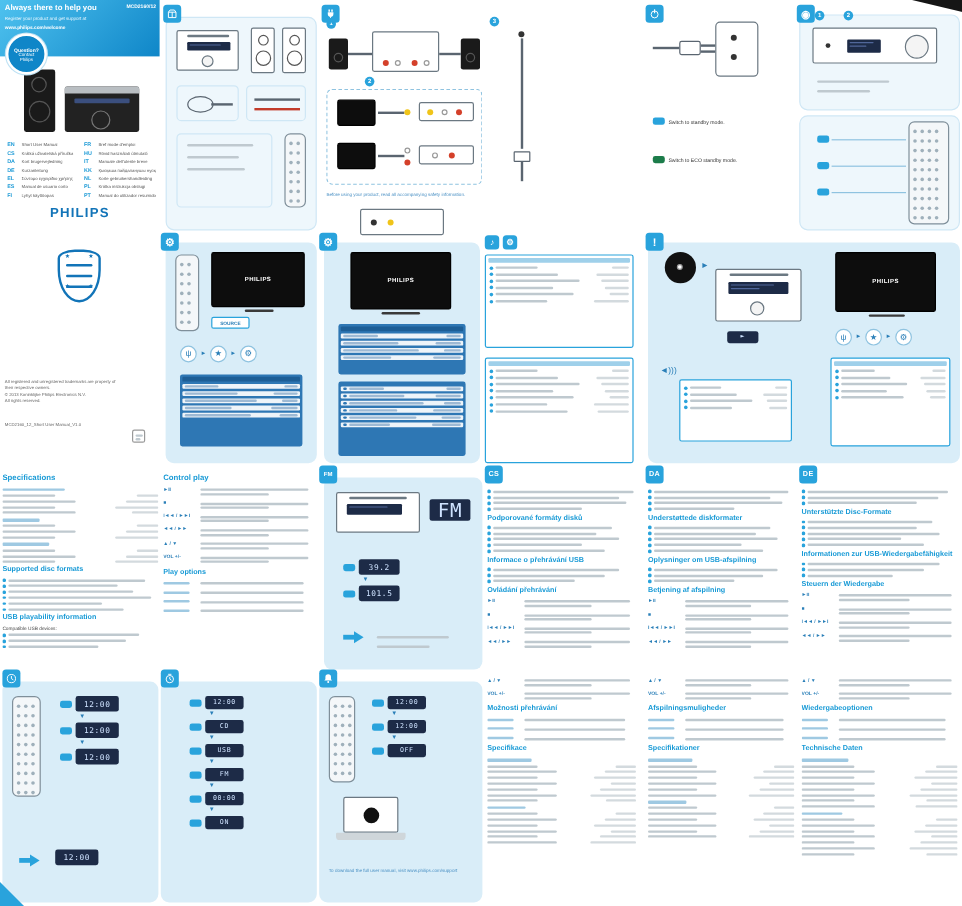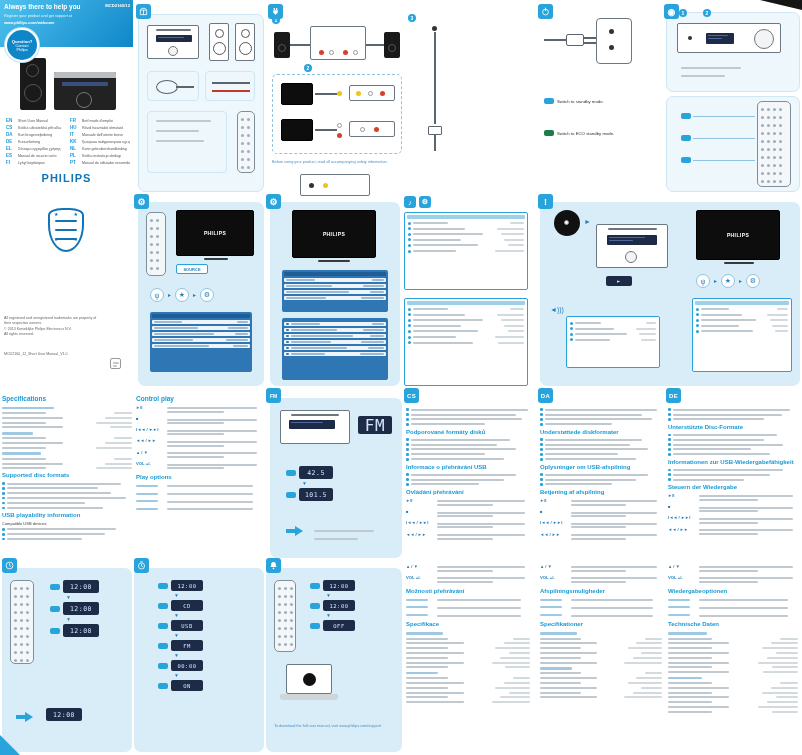--- a/index.html
+++ b/index.html
@@ -835,21 +835,21 @@
   <div class="unit" style="left:10px;top:12px;width:70px;height:34px">
     <span class="slot"></span>
     <span class="disp" style="left:8px;top:9px;width:46px;height:9px">
         <i style="width:32px"></i>
       </span>
   </div>
   <div class="chip lg" style="position:absolute;left:88px;top:18px;width:34px;height:18px">FM</div>
   <div class="abs" id="radio-steps" style="left:16px;top:66px;width:110px">
       <div class="chiprow">
         <span class="pillbtn"></span>
-        <span class="chip" style="width:34px;height:13px;font-size:6.5px">42.5</span>
+        <span class="chip" style="width:34px;height:13px;font-size:6.5px">39.2</span>
       </div>
       <div class="seq-arrow">▼</div>
       <div class="chiprow">
         <span class="pillbtn"></span>
         <span class="chip" style="width:34px;height:13px;font-size:6.5px">101.5</span>
       </div>
     </div>
   <div class="fatarrow" style="left:16px;top:128px">
       <span class="tail"></span>
       <span class="headt"></span>

